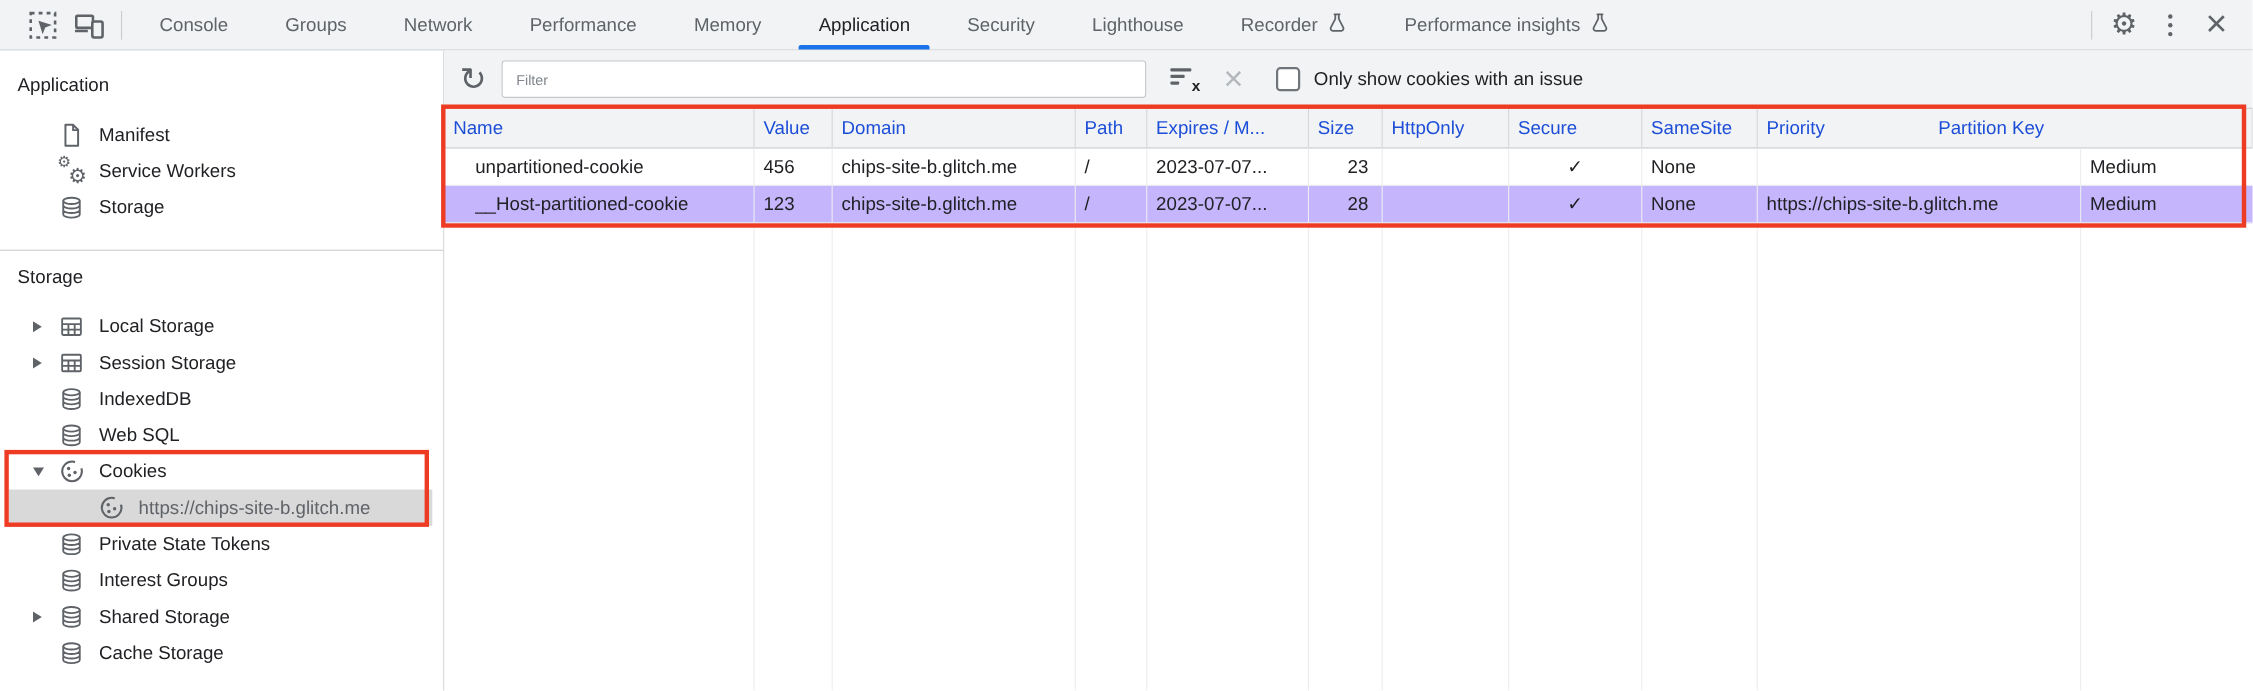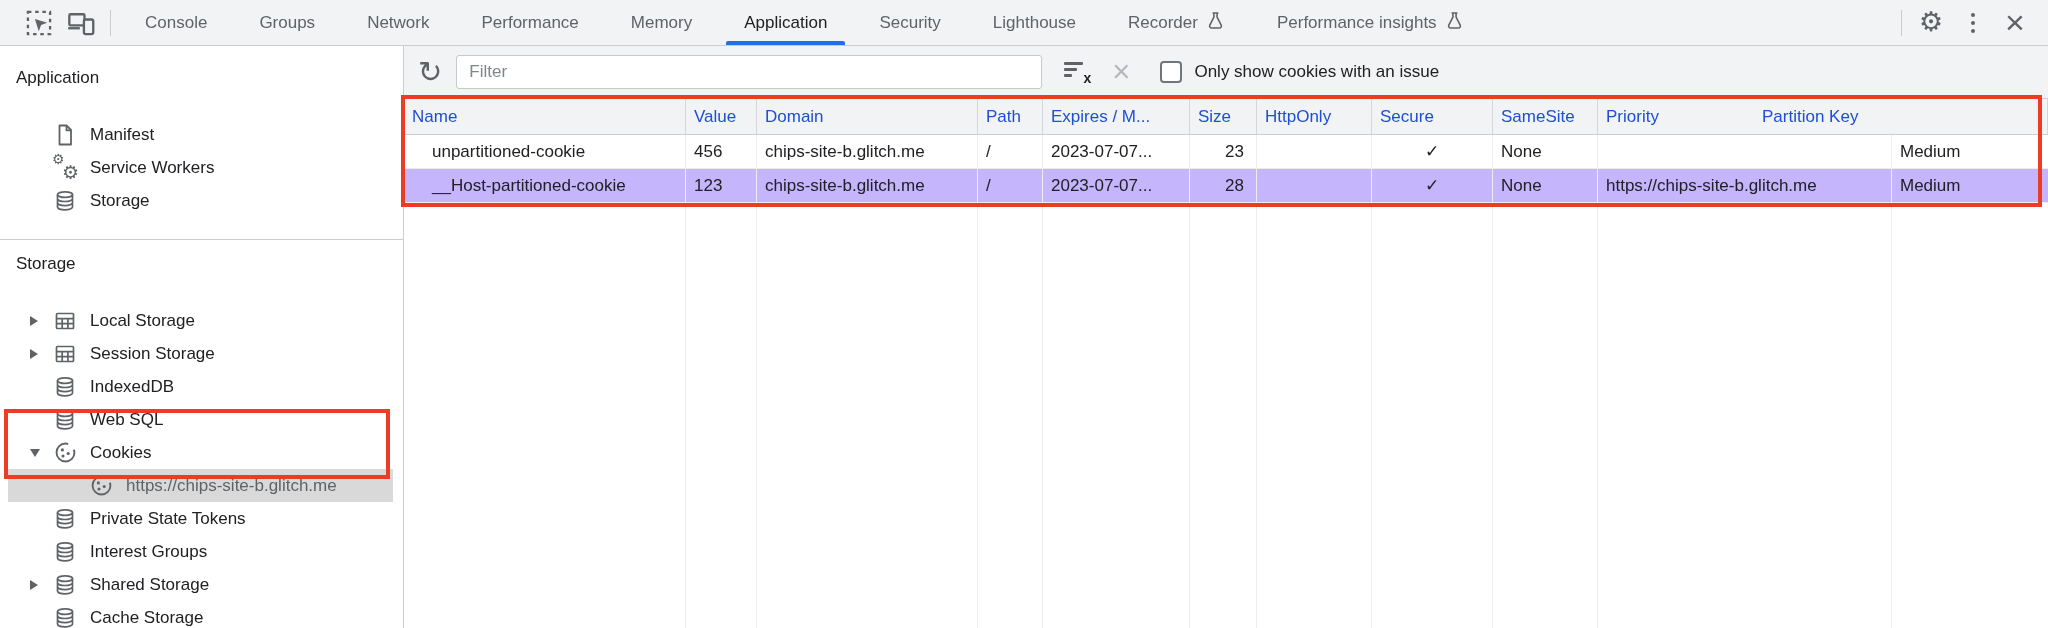--- a/index.html
+++ b/index.html
@@ -30,21 +30,21 @@
   .glyph { color:#5f6368; line-height:1; }
   .dots { display:flex; flex-direction:column; gap:4px; padding:4px; }
   .dots i { width:4px; height:4px; border-radius:50%; background:#5f6368; }
   .close-x { font-size:34px; font-weight:300; color:#5f6368; }
   .gear { font-size:27px; }
   
   .content { display:flex; height:582px; }
   
   .sidebar { width:404px; border-right:1px solid #cacdd1; background:#fff; position:relative; flex:none; padding-top:16px; }
   .sec-title { font-size:17px; color:#202124; padding-left:16px; line-height:32px; }
-  .sec-items { margin-top:24px; }
+  .sec-items { margin-top:12px; }
   .side-row { height:33px; display:flex; align-items:center; font-size:17px; color:#202124; padding-left:30px; cursor:pointer; }
   .arrow-slot { width:22px; flex:none; display:flex; align-items:center; }
   .tri-right { width:0; height:0; border-left:8px solid #5f6368; border-top:5px solid transparent; border-bottom:5px solid transparent; }
   .tri-down { width:0; height:0; border-top:8px solid #5f6368; border-left:5px solid transparent; border-right:5px solid transparent; }
   .s-icon { width:26px; height:26px; flex:none; margin-right:12px; position:relative; display:flex; align-items:center; justify-content:center; }
   .s-icon svg { display:block; }
   .gear-a { position:absolute; top:-4px; left:0; font-size:14px; color:#5f6368; }
   .gear-b { position:absolute; bottom:-3px; right:-1px; font-size:19px; color:#5f6368; }
   .sep { border-bottom:1px solid #cacdd1; margin-top:22px; }
   .sec2 { margin-top:8px; }
@@ -57,21 +57,21 @@
   }
   
   .main { flex:1; display:flex; flex-direction:column; position:relative; background:#fff; min-width:0; }
   .filterbar {
     height:53px; background:#f1f3f4; border-bottom:1px solid #cacdd1;
     display:flex; align-items:center; padding-left:14px; flex:none;
   }
   .refresh { font-size:29px; color:#5f6368; margin-right:14px; cursor:pointer; }
   .filter-input {
     width:586px; height:34px; background:#fff; border:1px solid #c5c8cc; border-radius:3px;
-    font-family:inherit; font-size:17px; color:#202124; padding:0 12px; outline:none;
+    font-family:inherit; font-size:13px; color:#202124; padding:0 12px; outline:none;
   }
   .filter-input::placeholder { color:#80868b; }
   .clearfilter { position:relative; width:24px; height:20px; margin-left:22px; cursor:pointer; }
   .clearfilter i { display:block; height:3px; background:#5f6368; border-radius:1px; margin-bottom:3px; }
   .clearfilter i:nth-child(1){ width:19px; } .clearfilter i:nth-child(2){ width:13px; } .clearfilter i:nth-child(3){ width:8px; }
   .clearfilter em { position:absolute; right:-3px; bottom:-4px; font-style:normal; font-weight:bold; font-size:14px; color:#202124; }
   .x-disabled { font-size:31px; color:#b4b7bb; margin-left:24px; font-weight:300; }
   .checkbox { width:22px; height:22px; border:2px solid #70757a; border-radius:4px; background:#fff; margin-left:30px; cursor:pointer; flex:none; }
   .cb-label { font-size:17px; color:#202124; margin-left:12px; white-space:nowrap; }
   

